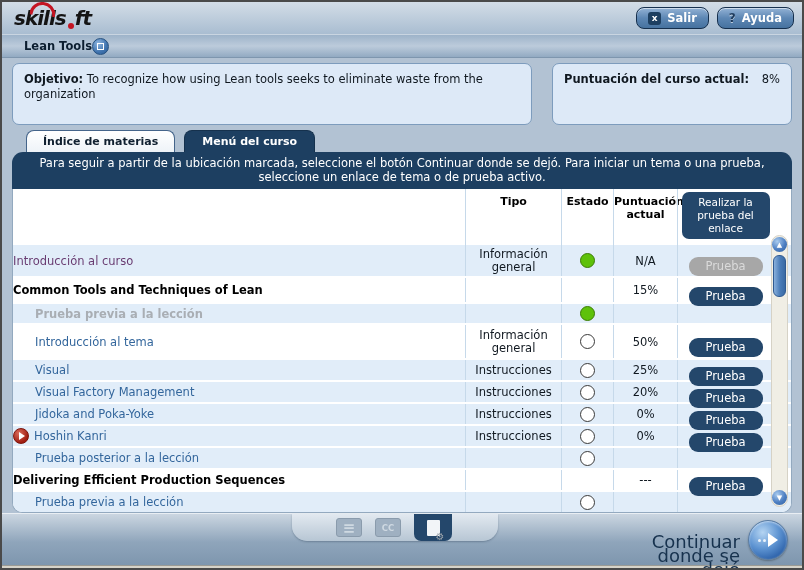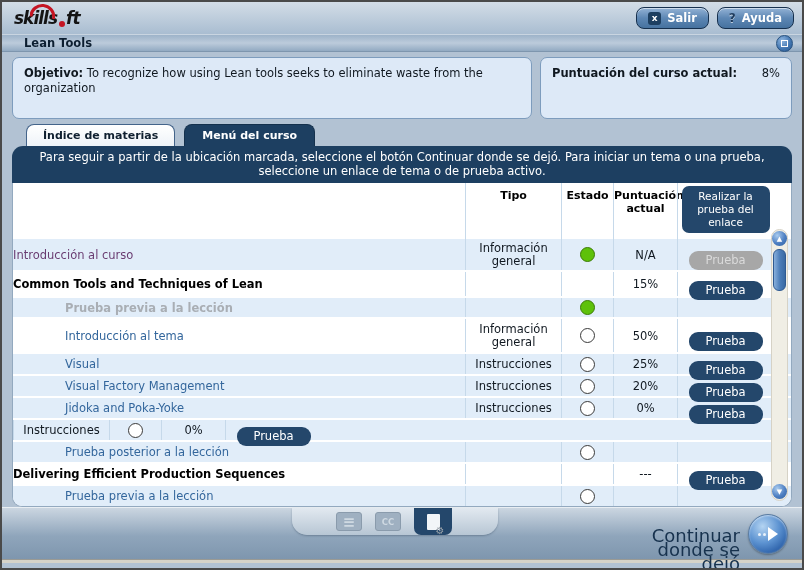--- a/index.html
+++ b/index.html
@@ -3,44 +3,44 @@
 <meta charset="utf-8">
 <style>
   * { margin:0; padding:0; box-sizing:border-box; }
   body { width:804px; height:570px; font-family:"DejaVu Sans","Liberation Sans",sans-serif; background:#fff; }
   .window { width:804px; height:570px; border:2px solid #4a4a4a; background:#b2c2d3; overflow:hidden; }
 
   
   .topbar { height:32px; display:flex; align-items:center; justify-content:space-between;
             padding:0 8px; background:linear-gradient(#d3dde7,#a9bdd1); }
   .logo { position:relative; display:flex; align-items:baseline; padding-left:4px; }
-  .logo-txt { font-style:italic; font-weight:bold; font-size:17px; color:#141414; letter-spacing:-1px; }
+  .logo-txt { font-style:italic; font-weight:bold; font-size:20px; color:#141414; letter-spacing:-1px; }
   .logo-dot { width:6px; height:6px; background:#c41523; border-radius:50%; margin:0 1px 1px 2px; align-self:flex-end; }
   .logo-arc { position:absolute; left:20px; top:-4px; width:26px; height:14px;
               border:3px solid #c41523; border-bottom:none; border-radius:13px 13px 0 0; transform:rotate(6deg); }
   .topbtns { display:flex; gap:8px; }
   .tbtn { height:22px; display:flex; align-items:center; gap:6px; padding:0 11px;
           border:1px solid #16304e; border-radius:8px; cursor:pointer; color:#fff; font-weight:bold; font-size:11.5px;
           background:linear-gradient(#93b2d5,#5d87b4 50%,#46729f); box-shadow:inset 0 1px 0 rgba(255,255,255,.55); }
   .xsq { width:13px; height:13px; background:#1d3f61; border-radius:3px; color:#fff; font-size:9px; font-weight:bold;
          display:flex; align-items:center; justify-content:center; }
   .qmark { color:#1d3a5c; font-size:12px; font-weight:bold; text-shadow:0 1px 0 rgba(255,255,255,.6); }
 
   
-  .titlebar { height:18px; background:linear-gradient(#9db3c9,#bccbdb 50%,#92aac2);
+  .titlebar { height:24px; background:linear-gradient(#9db3c9,#bccbdb 50%,#92aac2);
               border-top:1px solid #c9d5e1; border-bottom:1px solid #7e96ae;
-              display:flex; align-items:center; justify-content:space-between; padding:0 9px 0 22px; }
+              display:flex; align-items:center; padding:0 9px 0 22px; }
   .tb-title { font-weight:bold; font-size:11.5px; color:#0c1e30; }
   .wic { width:17px; height:17px; border-radius:50%; cursor:pointer; border:1px solid #27517f;
          background:radial-gradient(circle at 35% 30%, #8fb6e0, #3f73ae 60%, #2c5c94);
          display:flex; align-items:center; justify-content:center; }
   .wic .sq { width:7px; height:7px; border:1px solid #fff; display:block; }
 
   
-  .infowrap { height:71px; padding:5px 10px 0; display:flex; gap:8px; }
+  .infowrap { height:71px; padding:5px 10px 0; display:flex; gap:20px; }
   .ibox { height:62px; background:#dde9f7; border:1px solid #7d9cbd; border-radius:7px; padding:8px 11px; font-size:11.5px; color:#101820; }
   .obox { width:520px; line-height:15px; }
   .obox b { font-weight:bold; }
   .sbox { flex:1; }
   .srow { display:flex; justify-content:space-between; margin-bottom:8px; }
   .slabel1 { font-weight:bold; }
   .slabel2 { color:#36719f; }
 
   
   .tabs { height:23px; padding-left:24px; display:flex; gap:9px; align-items:flex-end; }
@@ -64,21 +64,21 @@
   .c4 { width:64px; border-left:1px solid #c6d9ea; }
   .c5 { width:96px; border-left:1px solid #c6d9ea; }
   .th { font-weight:bold; font-size:11px; text-align:center; padding-top:6px; line-height:13px; color:#000; }
   .thb { display:flex; justify-content:center; align-items:flex-start; }
   .ctest { display:inline-block; width:88px; margin-top:3px; background:#24476b; color:#fff; border-radius:7px;
            font-size:10.5px; line-height:13px; padding:4px 2px; text-align:center; cursor:pointer; }
   .trow { display:flex; border-bottom:2px solid #fff; }
   .trow.blue  { background:#e1edf9; }
   .trow.white { background:#ffffff; }
   .trow .c1 { display:flex; align-items:center; font-size:11.5px; }
-  .ind0 { } .ind1 { padding-left:52px; }
+  .ind0 { } .ind1 { padding-left:22px; }
   .t-link    { color:#33669c; cursor:pointer; }
   .t-visited { color:#6a3d72; cursor:pointer; }
   .t-lesson  { color:#000; font-weight:bold; }
   .t-disabled{ color:#a9aeb4; font-weight:bold; }
   .trow .c2 { display:flex; align-items:center; justify-content:center; text-align:center;
               font-size:11.5px; line-height:13px; color:#101820; }
   .trow .c3, .trow .c4, .trow .c5 { display:flex; align-items:center; justify-content:center; }
   .trow .c4 { font-size:11.5px; color:#101820; }
   .dot { width:15px; height:15px; border-radius:50%; }
   .dot.green { background:#5ec10a; border:1px solid #3c7c06; }
@@ -265,20 +265,24 @@
           <div class="c c2">Instrucciones</div>
           <div class="c c3">
             <span class="dot open"></span>
           </div>
           <div class="c c4">0%</div>
           <div class="c c5">
             <span class="pbtn">Prueba</span>
           </div>
         </div>
         <div class="trow blue" style="height: 22px;">
+          <div class="c c1 ind0">
+            <span class="mark"></span>
+            <span class="t-link">Hoshin Kanri</span>
+          </div>
           <div class="c c2">Instrucciones</div>
           <div class="c c3">
             <span class="dot open"></span>
           </div>
           <div class="c c4">0%</div>
           <div class="c c5">
             <span class="pbtn">Prueba</span>
           </div>
         </div>
         <div class="trow blue" style="height: 22px;">

